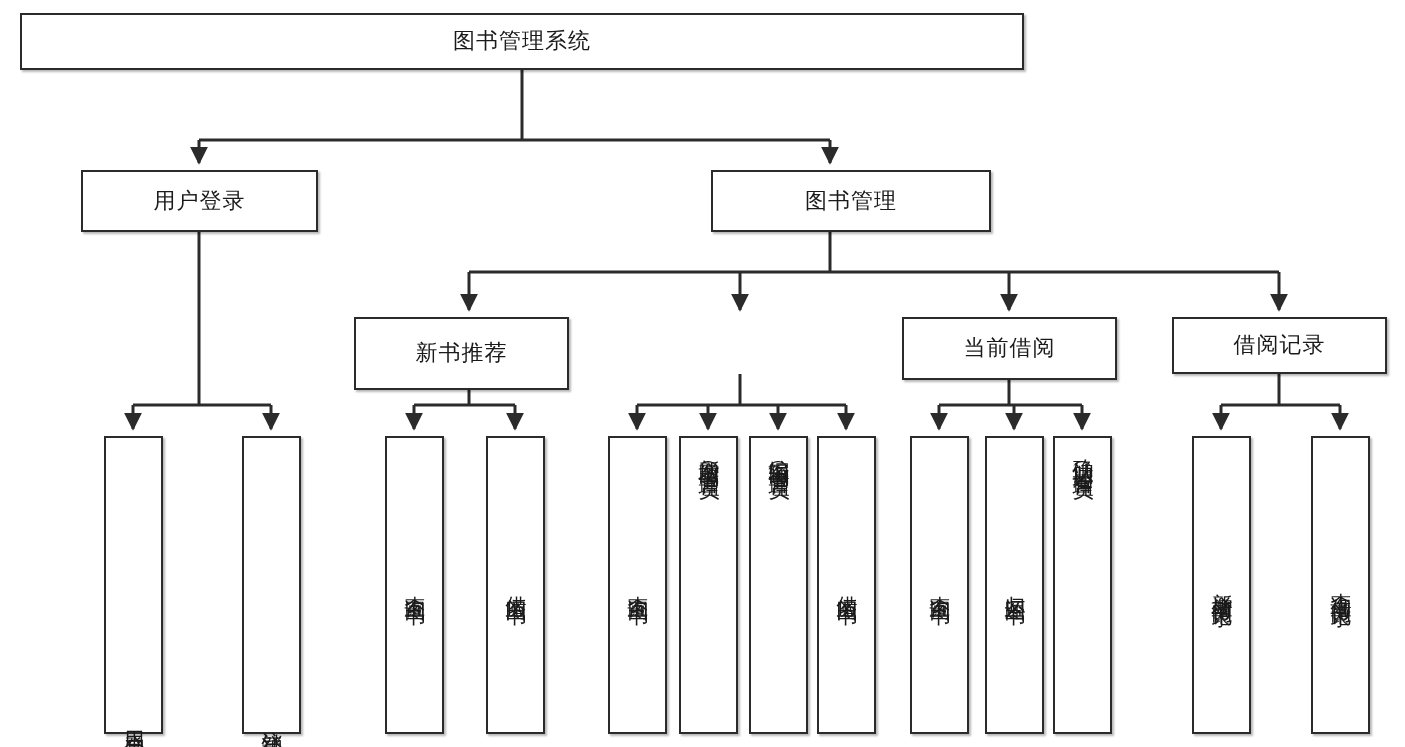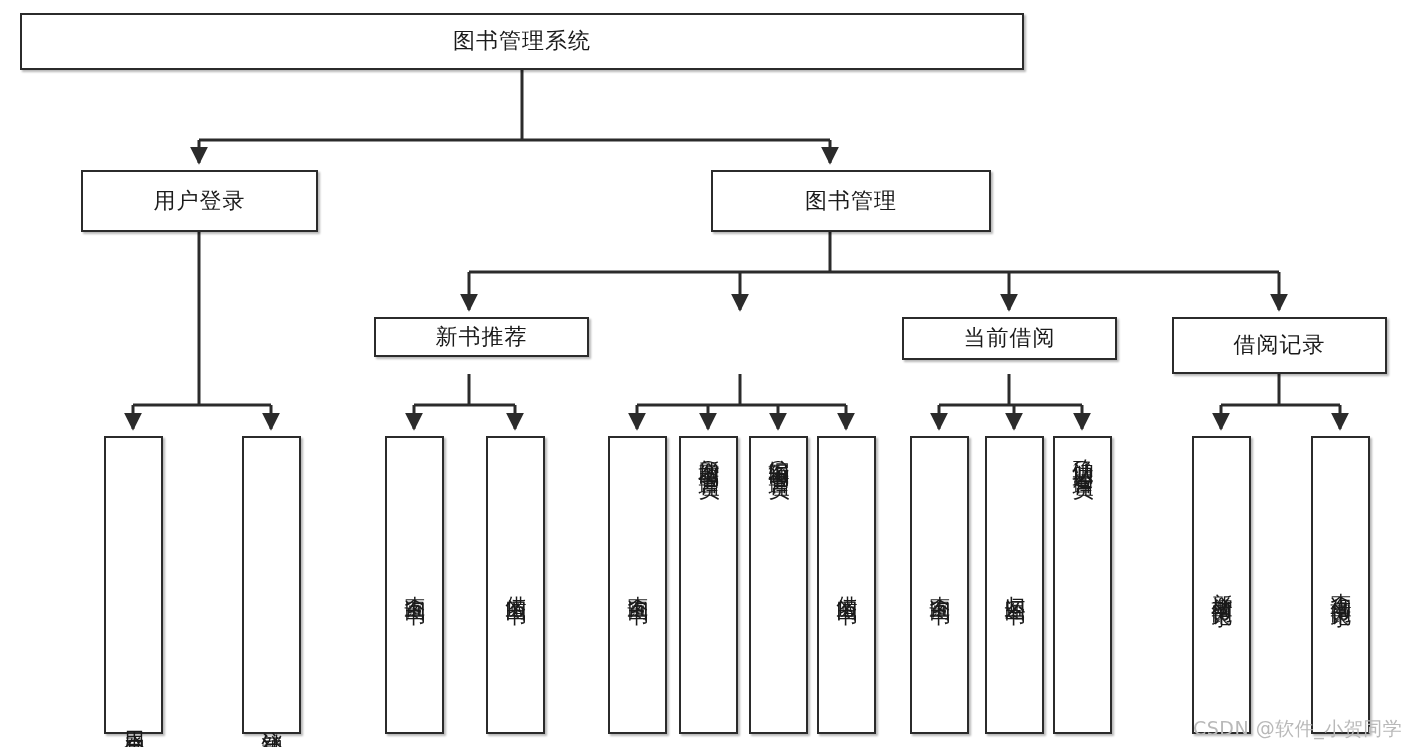--- a/index.html
+++ b/index.html
@@ -130,24 +130,24 @@
     <span class="node-label">图书管理系统</span>
   </div>
 
   <div class="node shadowed" style="left: 81px; top: 170px; width: 237px; height: 62px;">
     <span class="node-label">用户登录</span>
   </div>
   <div class="node shadowed" style="left: 711px; top: 170px; width: 280px; height: 62px;">
     <span class="node-label">图书管理</span>
   </div>
 
-  <div class="node shadowed" style="left: 374px; top: 317px; width: 215px; height: 40px; text-align: center;">
+  <div class="node shadowed" style="left: 354px; top: 317px; width: 215px; height: 73px; text-align: center;">
     <span class="node-label">新书推荐</span>
   </div>
-  <div class="node shadowed" style="left: 902px; top: 317px; width: 215px; height: 43px;">
+  <div class="node shadowed" style="left: 902px; top: 317px; width: 215px; height: 63px;">
     <span class="node-label">当前借阅</span>
   </div>
   <div class="node shadowed" style="left: 1172px; top: 317px; width: 215px; height: 57px;">
     <span class="node-label">借阅记录</span>
   </div>
 
   <div class="node vert shadowed bottomed" style="left: 104px; top: 436px; width: 59px; height: 298px;">
     <span class="node-label">用户登录</span>
   </div>
   <div class="node vert shadowed bottomed" style="left: 242px; top: 436px; width: 59px; height: 298px;">
@@ -180,15 +180,14 @@
   <div class="node vert shadowed" style="left: 1053px; top: 436px; width: 59px; height: 298px;">
     <span class="node-label">确认归还（管理员）</span>
   </div>
   <div class="node vert shadowed" style="left: 1192px; top: 436px; width: 59px; height: 298px; align-items: center; padding-top: 0px;">
     <span class="node-label">新增借阅记录</span>
   </div>
   <div class="node vert shadowed" style="left: 1311px; top: 436px; width: 59px; height: 298px; align-items: center; padding-top: 0px;">
     <span class="node-label">查询借阅记录</span>
   </div>
 
-  <div class="watermark" style="left: 1193px; top: 716px;">CSDN @软件_小贺同学</div>
 
 </div>
 
 </body></html>

